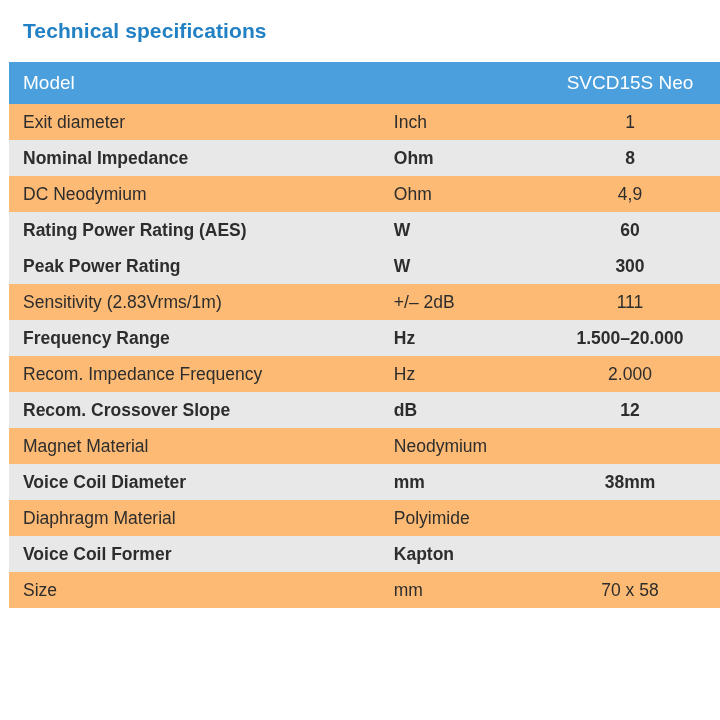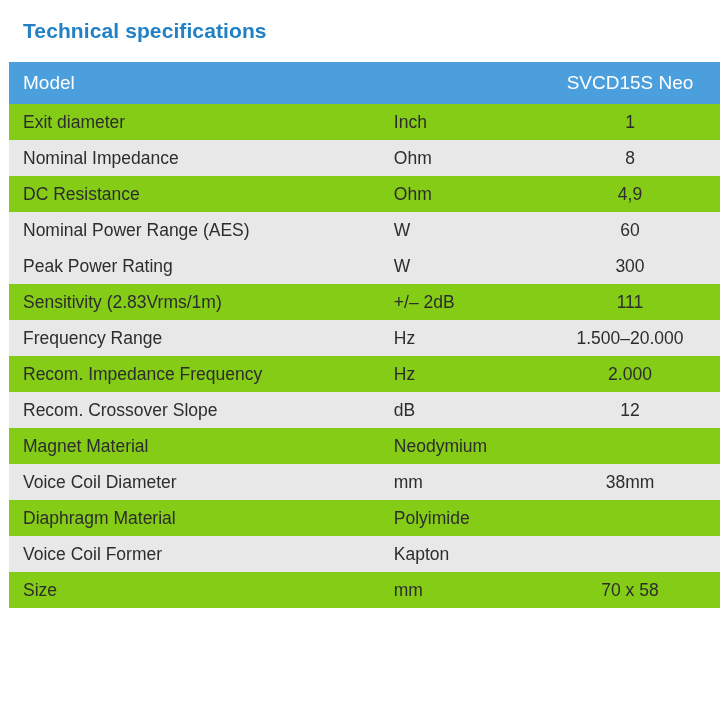--- a/index.html
+++ b/index.html
@@ -49,22 +49,22 @@
   
   tr.model-row { height: 42px; }
   tr.model-row td {
     background: #4a9fdc;
     color: #ffffff;
     font-size: 19px;
   }
   td.model-value { text-align: center; }
 
   
-  tr.data-row.odd td { background: #84cc16; }
-  tr.data-row.even td { background: #e8e8e8; }
+  tr.data-row.odd td { background: #fdba74; }
+  tr.data-row.even td { background: #e8e8e8; font-weight: bold; }
   td.cell-label { color: #2d2d2d; }
   td.cell-unit  { color: #2d2d2d; }
   td.cell-value { color: #2d2d2d; text-align: center; }
   td.cell-value.empty { text-align: center; }
 </style>
 </head>
 <body>
 
 <table class="spec-table">
   <colgroup>
@@ -87,26 +87,26 @@
         <td class="cell-label">Exit diameter</td>
         <td class="cell-unit">Inch</td>
         <td class="cell-value">1</td>
       </tr>
       <tr class="data-row even">
         <td class="cell-label">Nominal Impedance</td>
         <td class="cell-unit">Ohm</td>
         <td class="cell-value">8</td>
       </tr>
       <tr class="data-row odd">
-        <td class="cell-label">DC Resistance</td>
+        <td class="cell-label">DC Neodymium</td>
         <td class="cell-unit">Ohm</td>
         <td class="cell-value">4,9</td>
       </tr>
       <tr class="data-row even">
-        <td class="cell-label">Nominal Power Range (AES)</td>
+        <td class="cell-label">Rating Power Rating (AES)</td>
         <td class="cell-unit">W</td>
         <td class="cell-value">60</td>
       </tr>
       <tr class="data-row even">
         <td class="cell-label">Peak Power Rating</td>
         <td class="cell-unit">W</td>
         <td class="cell-value">300</td>
       </tr>
       <tr class="data-row odd">
         <td class="cell-label">Sensitivity (2.83Vrms/1m)</td>

